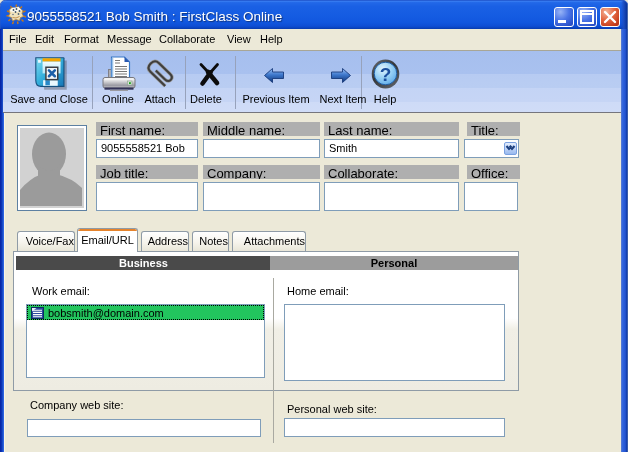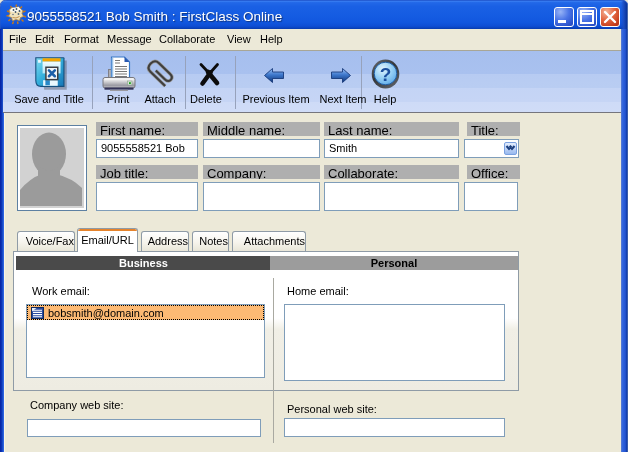--- a/index.html
+++ b/index.html
@@ -39,21 +39,21 @@
  border-radius:3px 3px 0 0;text-align:center;font-size:11px;padding-top:5px;z-index:5;overflow:hidden}
 #tabsel i{position:absolute;left:0px;top:0px;right:0px;height:2px;background:#e5832c;border-radius:3px 3px 0 0;font-style:normal}
 
 #panel{position:absolute;left:13px;top:251px;width:506px;height:140px;border:1px solid #8f9ba6;
  background:linear-gradient(180deg,#ffffff 0%,#ffffff 48%,#f1efe6 56%,#eeece2 100%)}
 #hdrbiz{position:absolute;left:2px;top:4px;width:255px;height:14px;background:#4a4a4a;color:#fff;font-weight:bold;text-align:center;padding-top:1px}
 #hdrper{position:absolute;left:256px;top:4px;width:248px;height:14px;background:#9c9c9c;color:#000;font-weight:bold;text-align:center;padding-top:1px}
 #coldiv{position:absolute;left:259px;top:26px;width:1px;height:165px;background:#a9a9a1}
 .plbl{position:absolute;font-size:11px}
 .pbox{position:absolute;background:#fff;border:1px solid #7f9db9}
-#emailitem{position:absolute;left:0px;top:0px;right:0px;height:15px;border:1px dotted #000;background:#fdba74}
+#emailitem{position:absolute;left:0px;top:0px;right:0px;height:15px;border:1px dotted #000;background:#22c55e}
 
 #bl{position:absolute;left:0;top:29px;width:5px;height:423px;background:linear-gradient(90deg,#0720a0 0%,#0a34b4 30%,#1e51cc 55%,#2f66e2 72%,#f8f5e8 80%,#f6f3e3 100%)}
 #br{position:absolute;left:621px;top:29px;width:7px;height:423px;background:linear-gradient(90deg,#5d7fd0 0%,#2f63de 25%,#2555d2 60%,#0a36a0 88%,#8094b8 100%)}
 </style>
 </head>
 <body>
 
 <div id="bl"></div>
 <div id="br"></div>
 
@@ -125,21 +125,21 @@
   <path d="M2,1 L27,1 Q28,1 28,2 L28,27.5 L7,27.5 Q2,27.5 2,22 Z" fill="#16507e"></path>
   <path d="M3,2 L27,2 L27,26.5 L7,26.5 Q3,26.5 3,21.5 Z" fill="url(#svgrad)"></path>
   <rect x="8.5" y="2" width="16" height="3" fill="#f5a500"></rect>
   <rect x="8.5" y="5" width="16" height="10.5" fill="url(#svgrad2)"></rect>
   <rect x="9" y="21.5" width="13" height="5" fill="#eaf8fe"></rect>
   <rect x="11" y="21.5" width="4" height="4.5" fill="#2888c8"></rect>
   <rect x="4.5" y="3.5" width="2.5" height="2.5" fill="#eaf8fe"></rect>
   <rect x="11.5" y="10" width="10.5" height="11" fill="#f4f6f8" stroke="#3c3c40" stroke-width="1.3"></rect>
   <path d="M14.2,12.8 L19.4,18 M19.4,12.8 L14.2,18" stroke="#1c5fa8" stroke-width="2.3" stroke-linecap="round"></path>
  </svg>
- <span class="tlabel" style="left:46px">Save and Title</span>
+ <span class="tlabel" style="left:46px">Save and Close</span>
 
  <svg class="ticon" style="left:99px;top:5px" width="35" height="35" viewBox="0 0 35 35">
   <defs>
    <linearGradient id="prgrad" x1="0" y1="0" x2="0" y2="1">
     <stop offset="0" stop-color="#fbfbfb"></stop>
           <stop offset="0.35" stop-color="#d8d8da"></stop>
           <stop offset="0.75" stop-color="#9a9aa2"></stop>
           <stop offset="1" stop-color="#c4c4c8"></stop>
    </linearGradient>
   </defs>
@@ -148,21 +148,21 @@
   <path d="M22.5,1 L22.5,6 L27.5,6 Z" fill="#2858b0"></path>
   <path d="M10.5,2 L10.5,21.5" stroke="#9cc2e8" stroke-width="1.6"></path>
   <path d="M13,4.5 L18,4.5 M13,7 L18,7 M13,10.5 L25,10.5 M13,13 L25,13 M13,15.5 L25,15.5 M13,18 L25,18 M13,20.5 L25,20.5" stroke="#787878" stroke-width="1.2"></path>
   <rect x="1" y="21.5" width="32" height="10.5" rx="2" fill="url(#prgrad)" stroke="#78787e" stroke-width="1"></rect>
   <path d="M2.5,23.5 L31.5,23.5" stroke="#f2f2f2" stroke-width="1.3"></path>
   <rect x="25.5" y="25" width="4.5" height="4" fill="#d8e4d8" stroke="#88a088" stroke-width="0.6"></rect>
   <rect x="27" y="26.2" width="1.8" height="1.8" fill="#18a018"></rect>
   <rect x="2.5" y="31.5" width="29" height="2.2" fill="#333358"></rect>
   <rect x="8" y="33.7" width="18" height="1.3" fill="#9a9aa0"></rect>
  </svg>
- <span class="tlabel" style="left:115px">Print</span>
+ <span class="tlabel" style="left:115px">Online</span>
 
  <svg class="ticon" style="left:140px;top:4px" width="36" height="36" viewBox="0 0 36 36">
   <g transform="rotate(-46 18 18)">
    <path d="M11.6,30 L11.6,9.5 Q11.6,4 17.6,4 Q23.6,4 23.6,9.5 L23.6,25 Q23.6,29.8 19.9,29.8 Q16.2,29.8 16.2,25 L16.2,12.5" fill="none" stroke="#989898" stroke-width="3.4"></path>
    <path d="M11.6,30 L11.6,9.5 Q11.6,4 17.6,4 Q23.6,4 23.6,9.5 L23.6,25 Q23.6,29.8 19.9,29.8 Q16.2,29.8 16.2,25 L16.2,12.5" fill="none" stroke="#3e3e3e" stroke-width="2.0"></path>
   </g>
  </svg>
  <span class="tlabel" style="left:157px">Attach</span>
 
  <svg class="ticon" style="left:194px;top:11px" width="25" height="25" viewBox="0 0 25 25">

